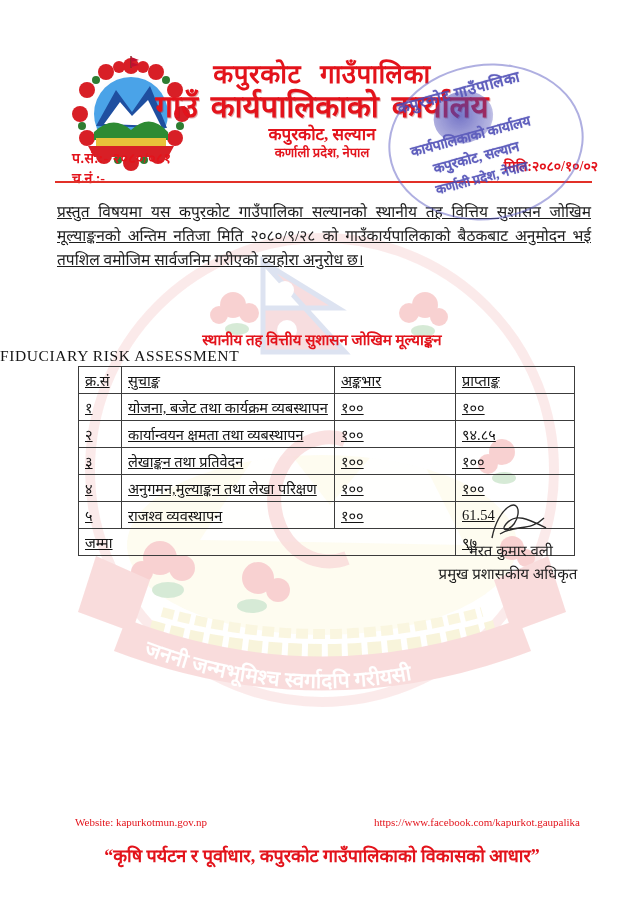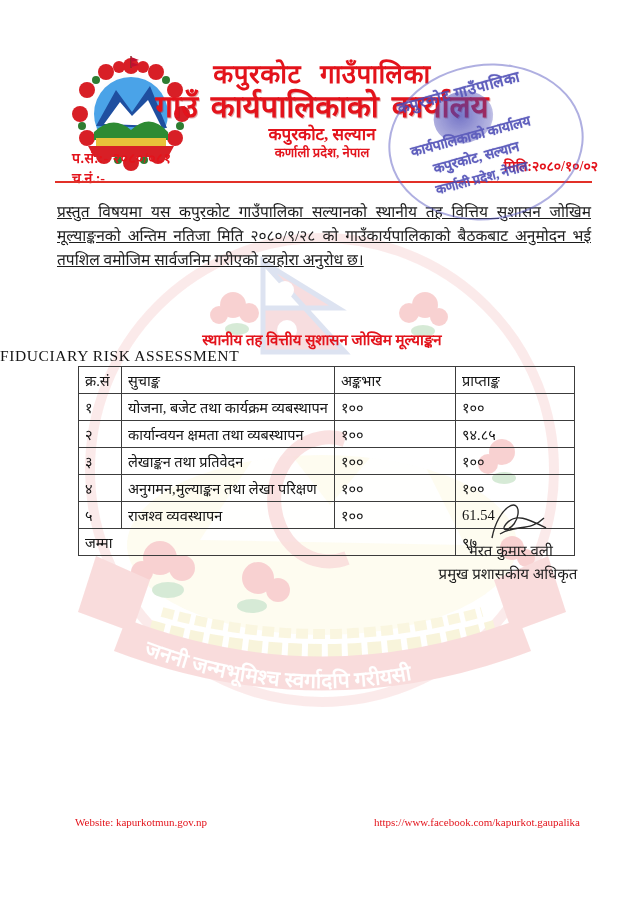--- a/index.html
+++ b/index.html
@@ -35,21 +35,21 @@
   
   .para{position:absolute;left:57px;top:200px;width:534px;z-index:2;font-size:15.5px;
         line-height:1.55;text-align:justify;color:#1d1d1d;text-decoration:underline;}
   .sec-title-np{position:absolute;left:0;right:0;top:329px;text-align:center;z-index:2;
         color:#e3131b;font-size:15px;font-weight:bold;}
   .sec-title-en{position:absolute;left:0;right:0;top:347px;text-align:left;z-index:2;
         color:#141414;font-size:15.5px;letter-spacing:.6px;}
   table.assess{position:absolute;left:78px;top:366px;z-index:2;border-collapse:collapse;
         font-size:14.5px;color:#141414;}
   table.assess td,table.assess th{border:1px solid #3c3c3c;padding:2px 6px;font-weight:normal;
-        text-align:left;height:22px;vertical-align:middle;}
+        text-align:left;height:22px;vertical-align:middle;text-decoration:underline;}
   .col-sn{width:30px;} .col-ind{width:200px;} .col-wt{width:108px;} .col-sc{width:106px;margin-left:14px;}
   .total-label-cell{text-align:left;border-radius:7px;}
   
   .sig-scribble{position:absolute;left:486px;top:494px;z-index:3;}
   .sig-name{position:absolute;left:425px;top:540px;width:170px;text-align:center;z-index:2;
         font-size:15px;color:#1d1d1d;}
   .sig-title{position:absolute;left:408px;top:563px;width:200px;text-align:center;z-index:2;
         font-size:15px;color:#1d1d1d;}
   
   .web{position:absolute;left:75px;top:816px;font-size:11px;color:#e3131b;z-index:2;}
@@ -238,14 +238,15 @@
     </table>
 
   <svg class="sig-scribble" width="64" height="52" viewBox="0 0 64 52">
     <path d="M6,44 C12,12 34,2 32,20 C30,36 12,40 20,30 C30,18 44,26 60,34 M14,40 C30,30 44,38 58,24" fill="none" stroke="#2a2a2a" stroke-width="1.4"></path>
   </svg>
   <div class="sig-name">भरत कुमार वली</div>
   <div class="sig-title">प्रमुख प्रशासकीय अधिकृत</div>
 
   <div class="web">Website: kapurkotmun.gov.np</div>
   <div class="fb">https://www.facebook.com/kapurkot.gaupalika</div>
+  <div class="slogan">“कृषि पर्यटन र पूर्वाधार, कपुरकोट गाउँपालिकाको विकासको आधार”</div>
 
 </div>
 
 </body></html>

